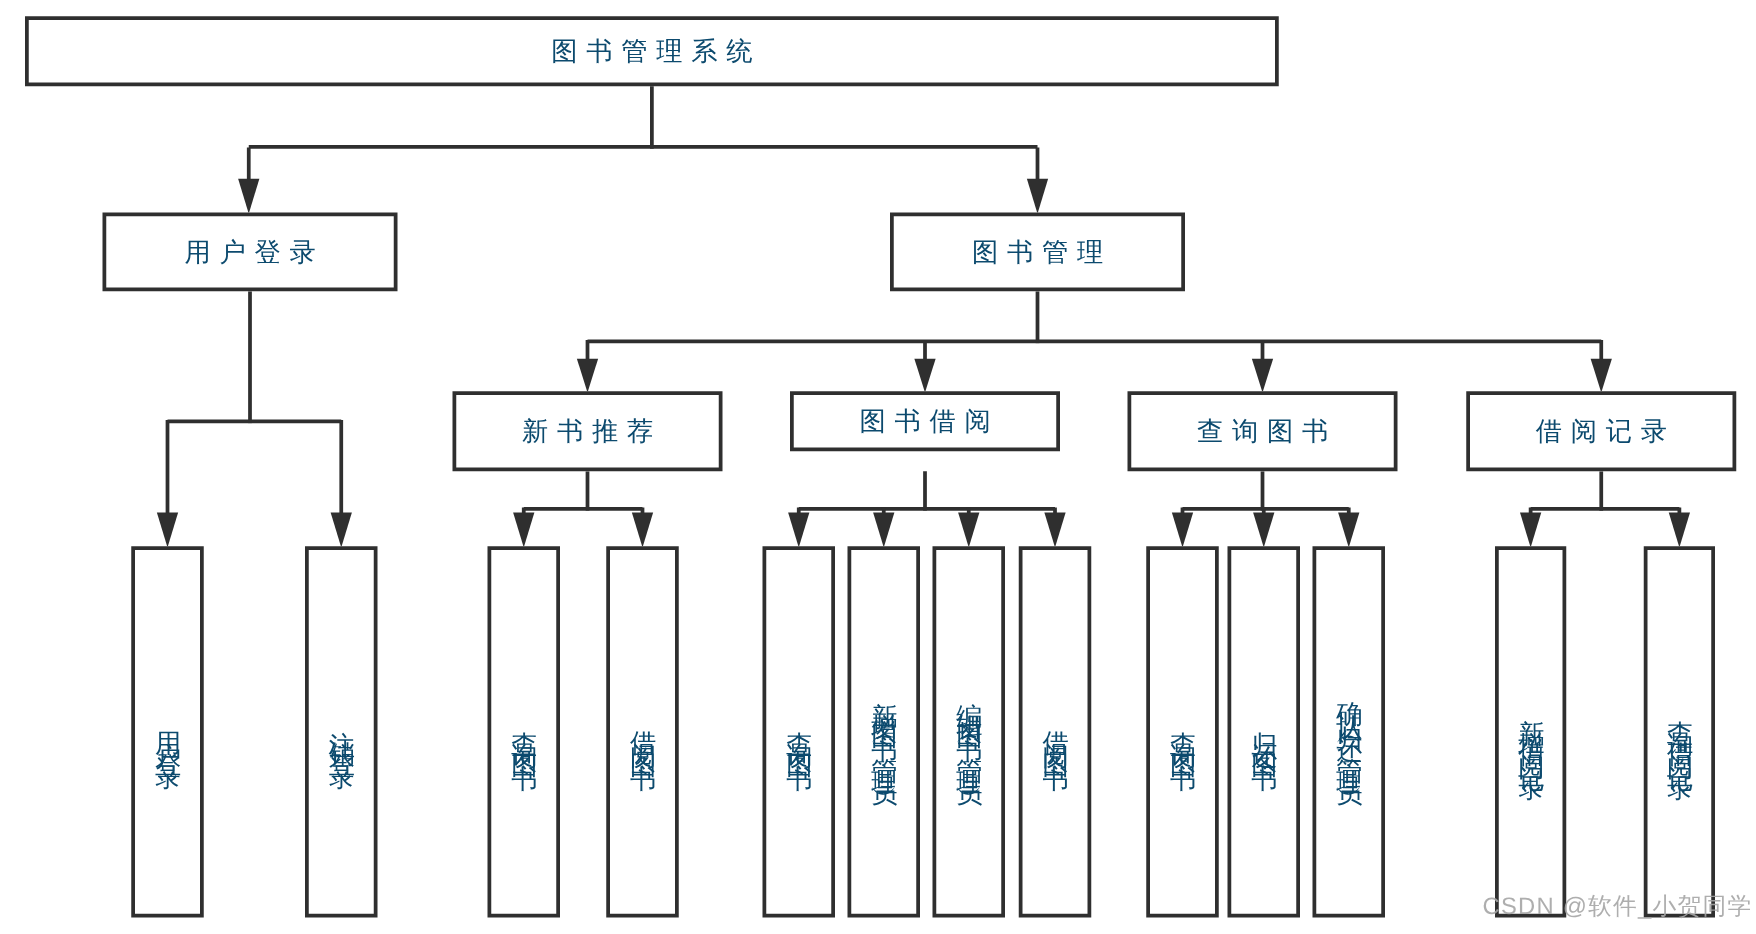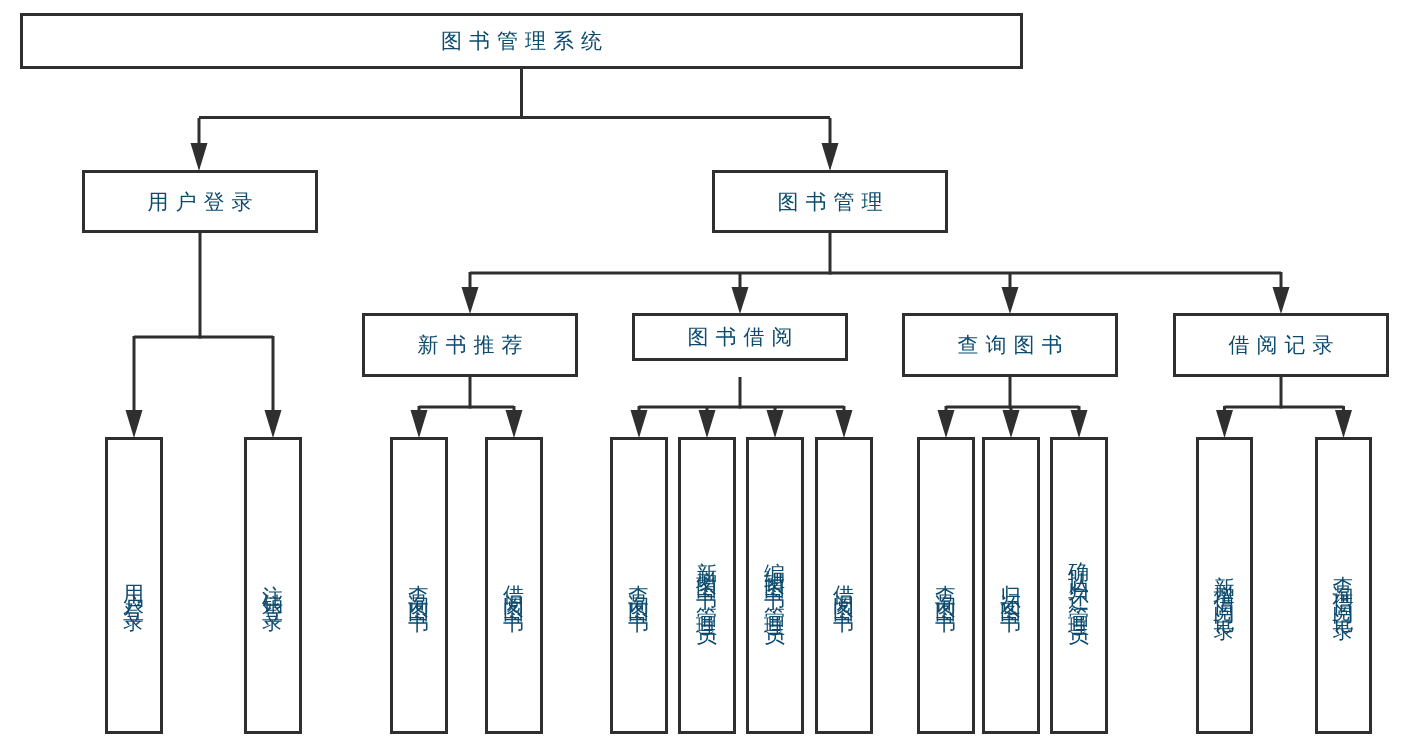--- a/index.html
+++ b/index.html
@@ -139,14 +139,15 @@
   <div class="node vbox" style="left:746px;top:437px;width:58px;height:297px;">编辑图书（管理员）</div>
   <div class="node vbox" style="left:815px;top:437px;width:58px;height:297px;">借阅图书</div>
 
   <div class="node vbox" style="left:917px;top:437px;width:58px;height:297px;">查询图书</div>
   <div class="node vbox" style="left:982px;top:437px;width:58px;height:297px;">归还图书</div>
   <div class="node vbox" style="left:1050px;top:437px;width:58px;height:297px;">确认归还（管理员）</div>
 
   <div class="node vbox" style="left:1196px;top:437px;width:57px;height:297px;">新增借阅记录</div>
   <div class="node vbox" style="left:1315px;top:437px;width:57px;height:297px;">查询借阅记录</div>
 
+  <div class="watermark">CSDN @软件_小贺同学</div>
 
 </div>
 
 </body></html>

